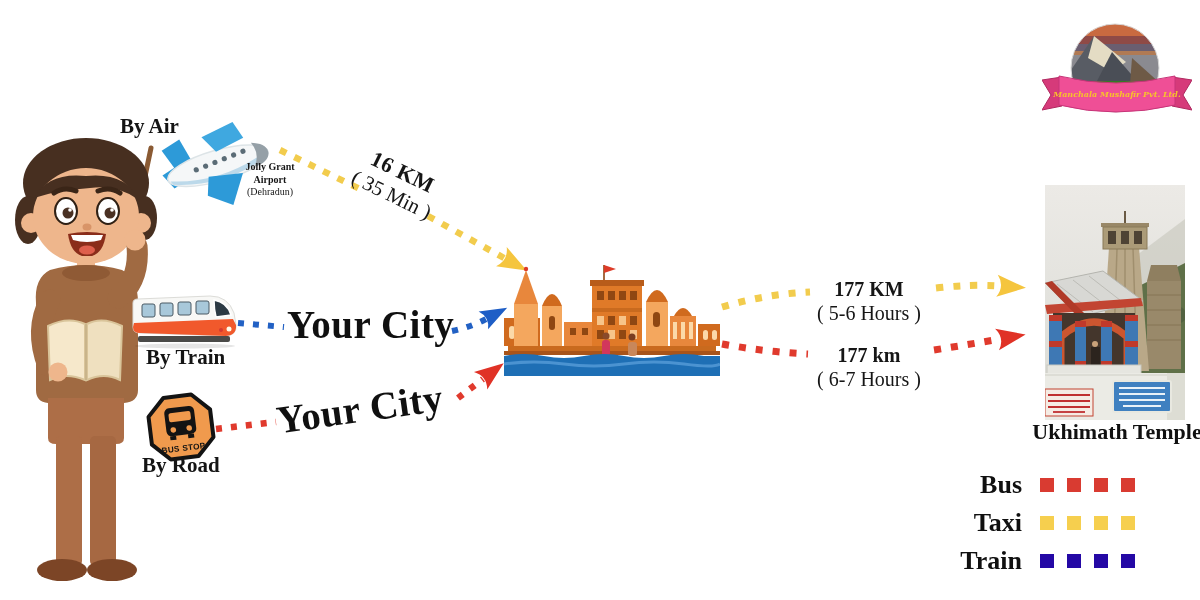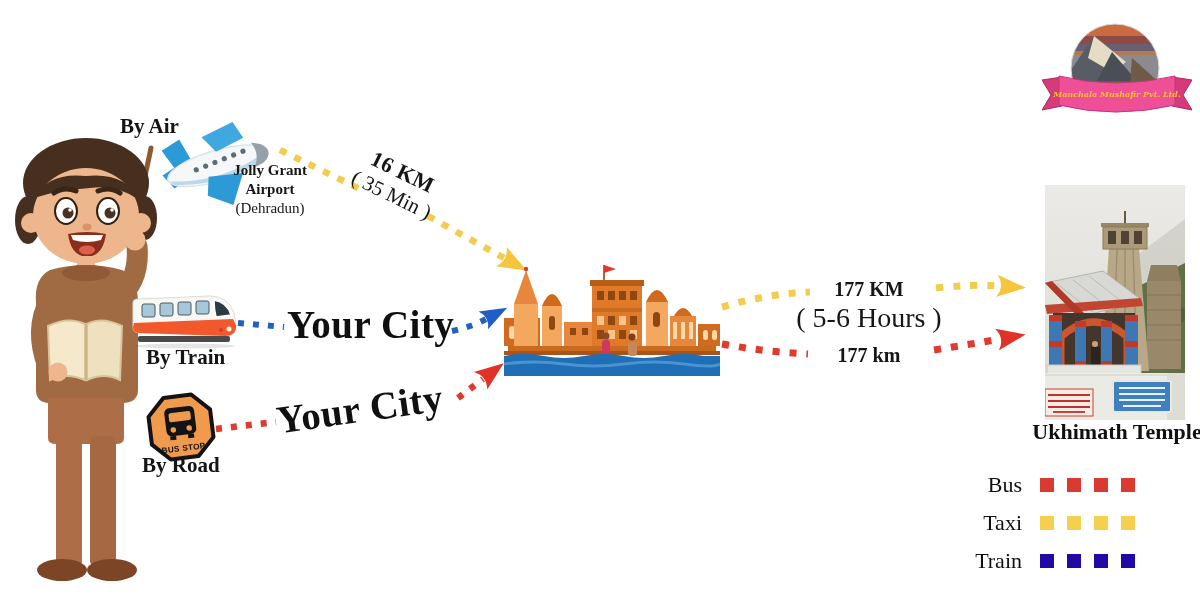--- a/index.html
+++ b/index.html
@@ -1,33 +1,33 @@
 <!DOCTYPE html>
 <html><head>
 <meta charset="utf-8">
 <style>
   html,body{margin:0;padding:0;background:#fff;}
   .canvas{position:relative;width:1200px;height:600px;background:#ffffff;overflow:hidden;
           font-family:"Liberation Serif", serif;color:#161616;}
   .abs{position:absolute;}
   .mode-label{font-weight:bold;font-size:21px;color:#141414;}
-  .airport-name{width:96px;text-align:center;line-height:1.25;font-size:15px;}
+  .airport-name{width:96px;text-align:center;line-height:1.25;font-size:10px;}
   .airport-name .b{font-weight:bold;}
   .rot-dist{width:130px;text-align:center;transform:rotate(26deg);transform-origin:center;}
   .dist-b{font-weight:bold;font-size:22px;letter-spacing:.5px;}
   .dist-r{font-size:21px;}
   .your-city{font-weight:bold;font-size:39px;letter-spacing:.5px;color:#101010;white-space:nowrap;}
   .hub-label{font-weight:bold;font-size:31px;letter-spacing:1.5px;color:#141414;}
   .out-text{width:150px;text-align:center;line-height:1.2;margin-top:16px;}
   .out-text .d{font-weight:bold;font-size:20px;}
-  .out-text .t{font-size:28px;}
+  .out-text .t{font-size:20px;}
   .dest-label{width:170px;text-align:center;font-weight:bold;font-size:22px;color:#101010;}
   .legend{display:flex;flex-direction:column;gap:8px;}
   .legend-row{display:flex;align-items:center;height:30px;}
-  .legend-label{width:86px;text-align:right;font-weight:normal;font-size:22px;color:#101010;}
+  .legend-label{width:86px;text-align:right;font-weight:bold;font-size:26px;color:#101010;}
   .legend-swatches{display:flex;gap:13px;margin-left:18px;}
   .sq{width:14px;height:14px;display:inline-block;}
   svg{display:block;}
 </style>
 </head>
 <body>
 
 <div class="canvas">
 
   <svg class="abs" style="left:0;top:0" width="1200" height="600" viewBox="0 0 1200 600">
@@ -212,20 +212,21 @@
     <path d="M0,92 Q20,88 40,92 T80,92 T120,92 T160,92 T200,92 L216,92 L216,112 L0,112 Z" fill="#1e6fb5"></path>
     <path d="M0,100 Q30,96 60,100 T120,100 T180,100 T216,100" stroke="#4b93d1" stroke-width="3" fill="none"></path>
   </svg>
 
   <div class="abs out-text" style="left:794px;top:261px">
     <div class="d">177 KM</div>
     <div class="t">( 5-6 Hours )</div>
   </div>
   <div class="abs out-text" style="left:794px;top:327px">
     <div class="d">177 km</div>
+    <div class="t">( 6-7 Hours )</div>
   </div>
 
   <svg class="abs" style="left:1045px;top:185px" width="140" height="235" viewBox="0 0 140 235">
     <defs>
       <linearGradient id="skyg" x1="0" y1="0" x2="0" y2="1">
         <stop offset="0" stop-color="#eceae6"></stop>
           <stop offset="1" stop-color="#d9dad4"></stop>
       </linearGradient>
     </defs>
     <rect x="0" y="0" width="140" height="235" fill="url(#skyg)"></rect>

